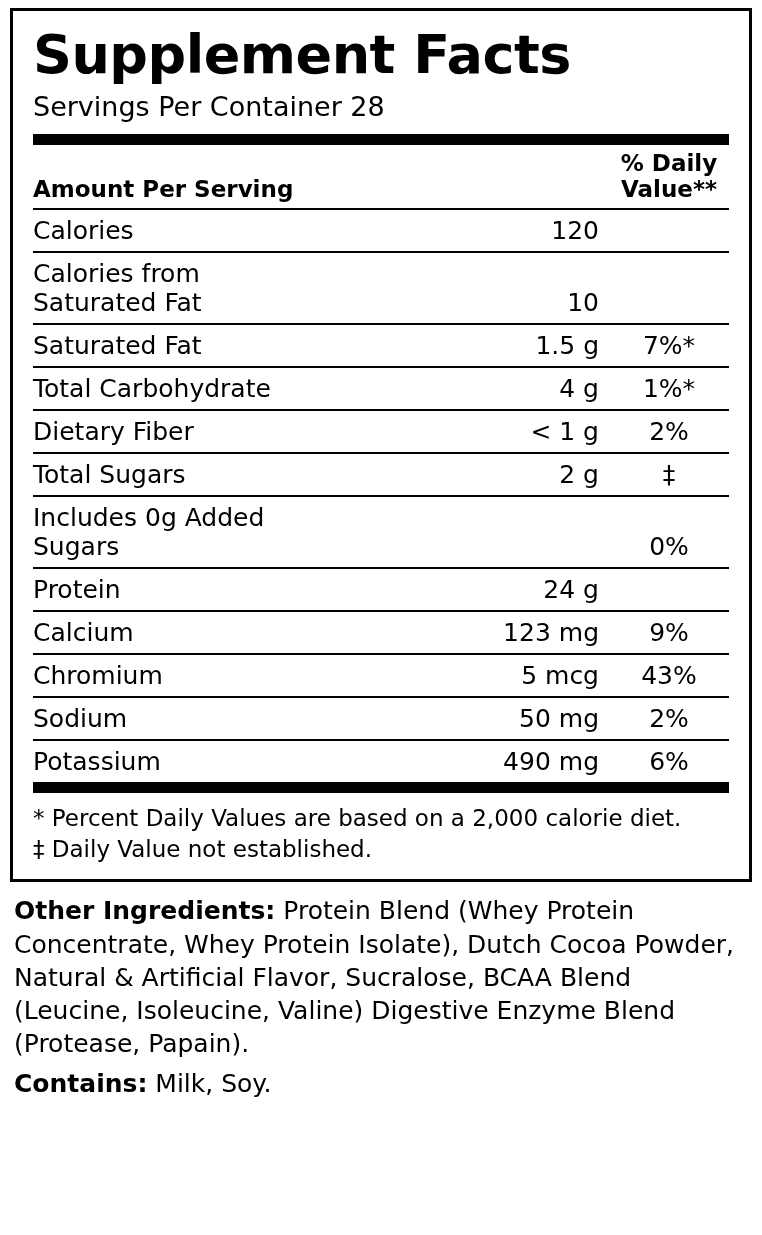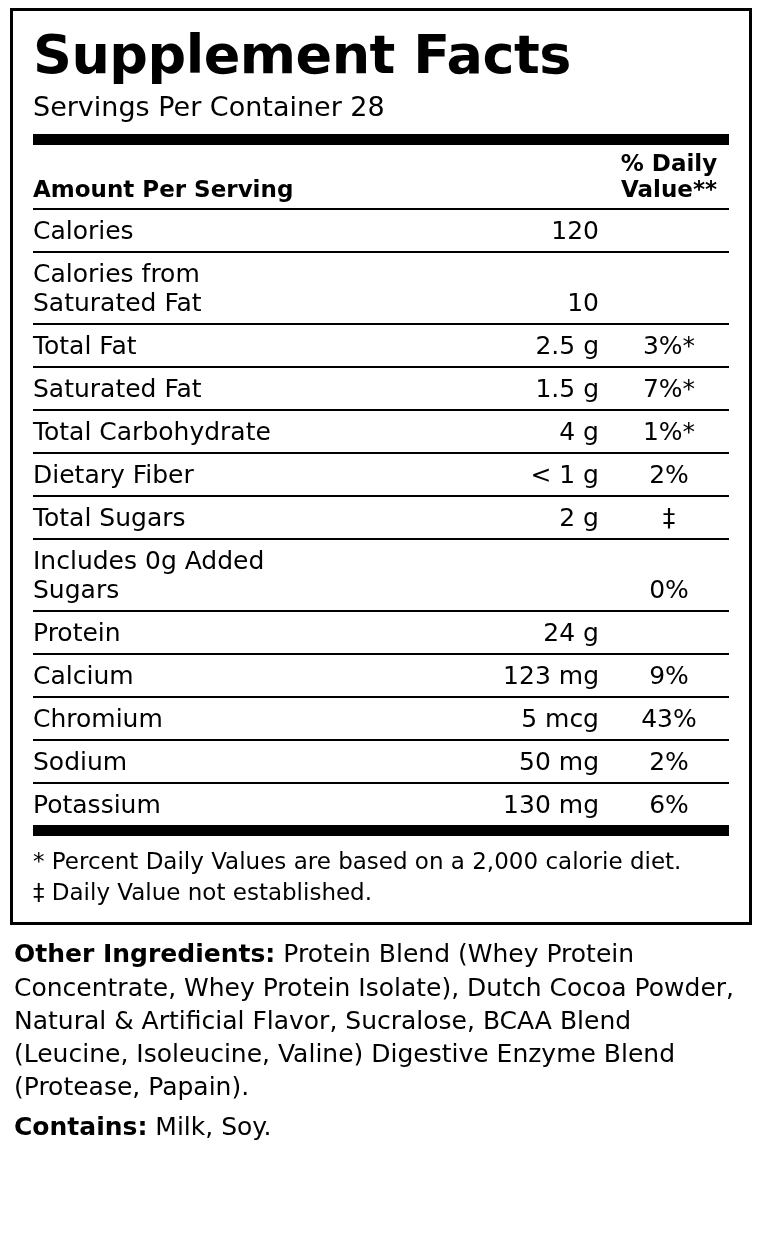--- a/index.html
+++ b/index.html
@@ -126,25 +126,20 @@
           <td class="c-amount">120</td>
           <td class="c-dv"></td>
         </tr>
 
         <tr>
           <td class="c-name indent-1">Calories from Saturated Fat</td>
           <td class="c-amount">10</td>
           <td class="c-dv"></td>
         </tr>
 
-        <tr>
-          <td class="c-name">Total Fat</td>
-          <td class="c-amount">2.5 g</td>
-          <td class="c-dv">3%*</td>
-        </tr>
 
         <tr>
           <td class="c-name indent-1">Saturated Fat</td>
           <td class="c-amount">1.5 g</td>
           <td class="c-dv">7%*</td>
         </tr>
 
 
         <tr>
           <td class="c-name">Total Carbohydrate</td>
@@ -189,21 +184,21 @@
         </tr>
 
         <tr>
           <td class="c-name">Sodium</td>
           <td class="c-amount">50 mg</td>
           <td class="c-dv">2%</td>
         </tr>
 
         <tr class="last-row">
           <td class="c-name">Potassium</td>
-          <td class="c-amount">130 mg</td>
+          <td class="c-amount">490 mg</td>
           <td class="c-dv">6%</td>
         </tr>
       </tbody>
     </table>
 
     <div class="rule-thick-bottom"></div>
 
     <div class="footnotes">
       <div>* Percent Daily Values are based on a 2,000 calorie diet.</div>
       <div>‡ Daily Value not established.</div>

